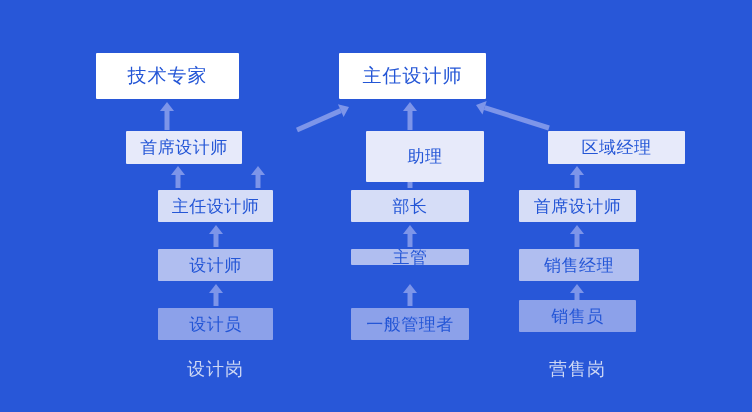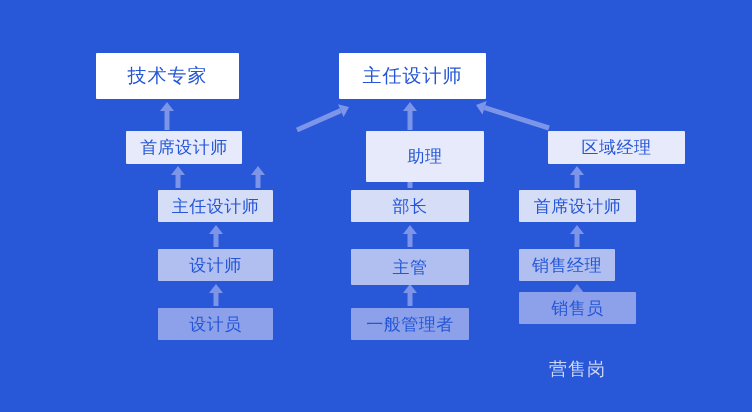--- a/index.html
+++ b/index.html
@@ -111,22 +111,23 @@
 
   <div class="box row2" style="left:97px;top:131px;width:116px;height:33px">首席设计师</div>
   <div class="box row2" style="left:337px;top:131px;width:118px;height:51px">助理</div>
   <div class="box row2" style="left:519px;top:131px;width:137px;height:33px">区域经理</div>
 
   <div class="box row3" style="left:158px;top:190px;width:115px;height:32px">主任设计师</div>
   <div class="box row3" style="left:351px;top:190px;width:118px;height:32px">部长</div>
   <div class="box row3" style="left:519px;top:190px;width:117px;height:32px">首席设计师</div>
 
   <div class="box row4" style="left:158px;top:249px;width:115px;height:32px">设计师</div>
-  <div class="box row4" style="left:351px;top:249px;width:118px;height:36px">主管</div>
-  <div class="box row4" style="left:519px;top:249px;width:96px;height:32px">销售经理</div>
+  <div class="box row4" style="left:351px;top:249px;width:118px;height:16px">主管</div>
+  <div class="box row4" style="left:519px;top:249px;width:120px;height:32px">销售经理</div>
 
   <div class="box row5" style="left:351px;top:308px;width:118px;height:32px">一般管理者</div>
   <div class="box row5" style="left:158px;top:308px;width:115px;height:32px">设计员</div>
-  <div class="box row5" style="left:519px;top:292px;width:117px;height:32px">销售员</div>
+  <div class="box row5" style="left:519px;top:300px;width:117px;height:32px">销售员</div>
 
+  <div class="track-label" style="left:158px;top:357px;width:115px">设计岗</div>
   <div class="track-label" style="left:519px;top:357px;width:117px">营售岗</div>
 
 </div>
 
 </body></html>

